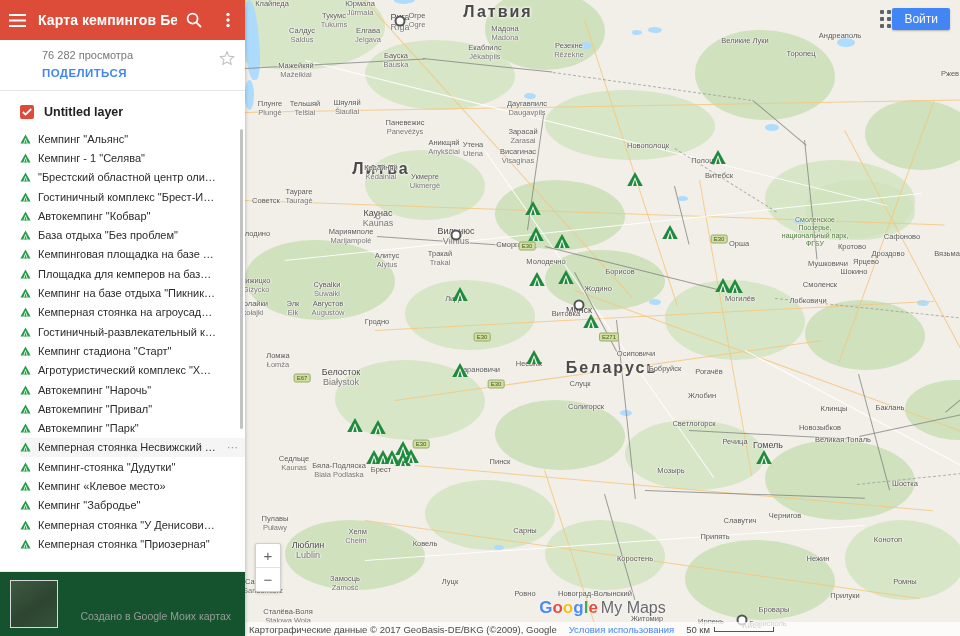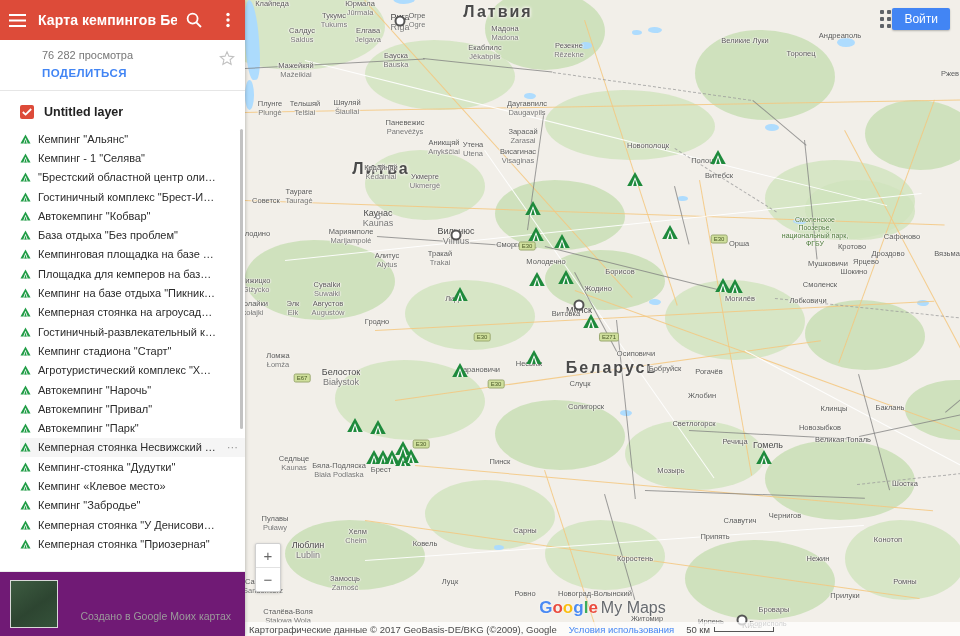--- a/index.html
+++ b/index.html
@@ -109,21 +109,21 @@
     line-height:12px;
   }
   #sb-track{
     position:absolute;right:1px;top:0;width:3px;height:100%;
   }
   #sb-thumb{
     position:absolute;right:1px;top:0px;width:3px;height:300px;
     background:#c2c2c2;border-radius:2px;cursor:pointer;
   }
   #footer{
-    flex:0 0 auto;height:64px;border-top:1px solid #ececec;position:relative;background:#701a75;
+    flex:0 0 auto;height:64px;border-top:1px solid #ececec;position:relative;background:#14532d;
   }
   #thumb{
     position:absolute;left:10px;top:8px;width:46px;height:46px;
     background:linear-gradient(145deg,#3d5c41,#2d4531 55%,#35523a);
     border:1px solid #d9d9d9;
   }
   #credit{
     position:absolute;right:14px;bottom:14px;font-size:10.5px;color:#9b9b9b;
   }
 

